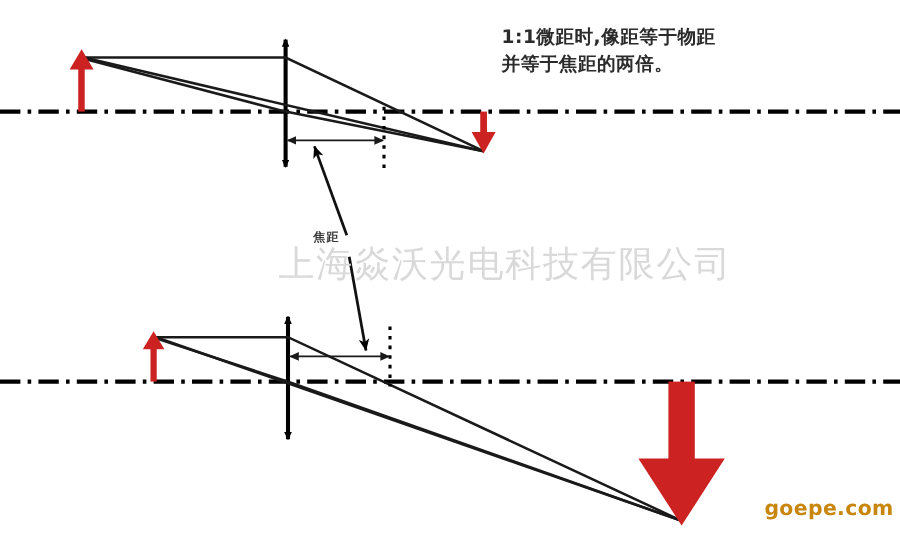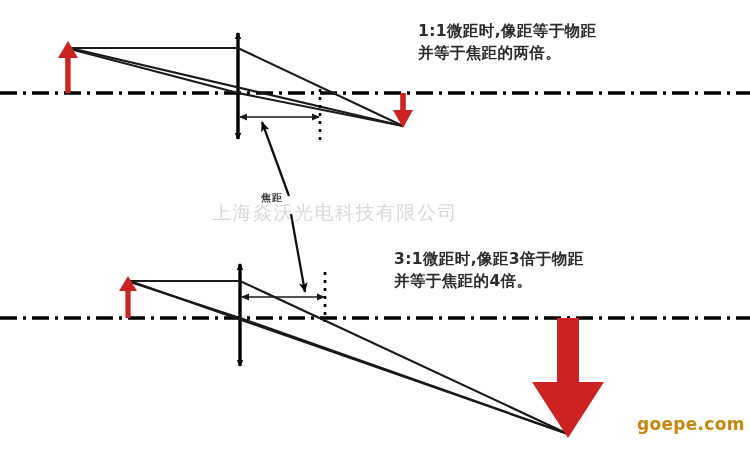--- a/index.html
+++ b/index.html
@@ -48,24 +48,24 @@
     font-family: "DejaVu Sans", "Liberation Sans", sans-serif;
     font-weight: bold;
     font-size: 10px;
     color: #3a3a3a;
     letter-spacing: 1px;
     white-space: pre;
   }
 
   #company-watermark {
     position: absolute;
-    left: 212px;
+    left: 232px;
     top: 200px;
     font-family: "DejaVu Sans", "Liberation Sans", sans-serif;
-    font-size: 19px;
+    font-size: 30px;
     color: #d9d9d9;
     letter-spacing: 1.5px;
     white-space: pre;
   }
 
   #site-watermark {
     position: absolute;
     left: 637px;
     top: 414px;
     font-family: "DejaVu Sans", "Liberation Sans", sans-serif;
@@ -161,18 +161,16 @@
     </g>
   </svg>
 
   <div id="company-watermark">上海焱沃光电科技有限公司</div>
 
   <div class="focal-label">焦距</div>
 
   <div class="caption" id="caption-top">1:1微距时,像距等于物距
 并等于焦距的两倍。</div>
 
-  <div class="caption" id="caption-bottom">3:1微距时,像距3倍于物距
-并等于焦距的4倍。</div>
 
   <div id="site-watermark">goepe.com</div>
 
 </div>
 
 </body></html>

